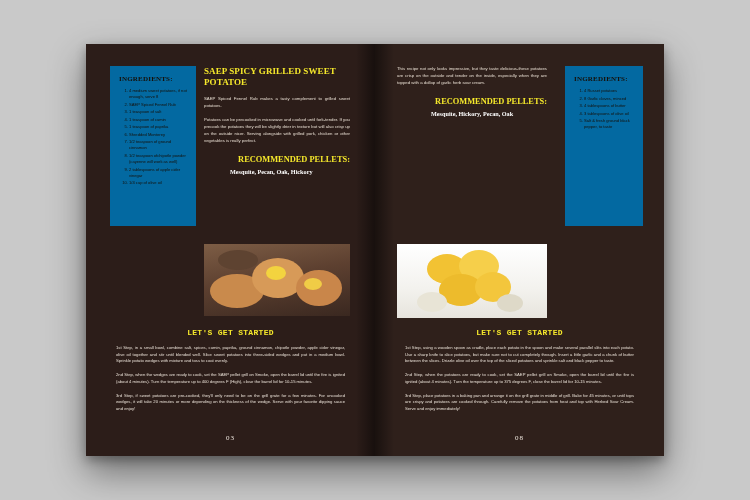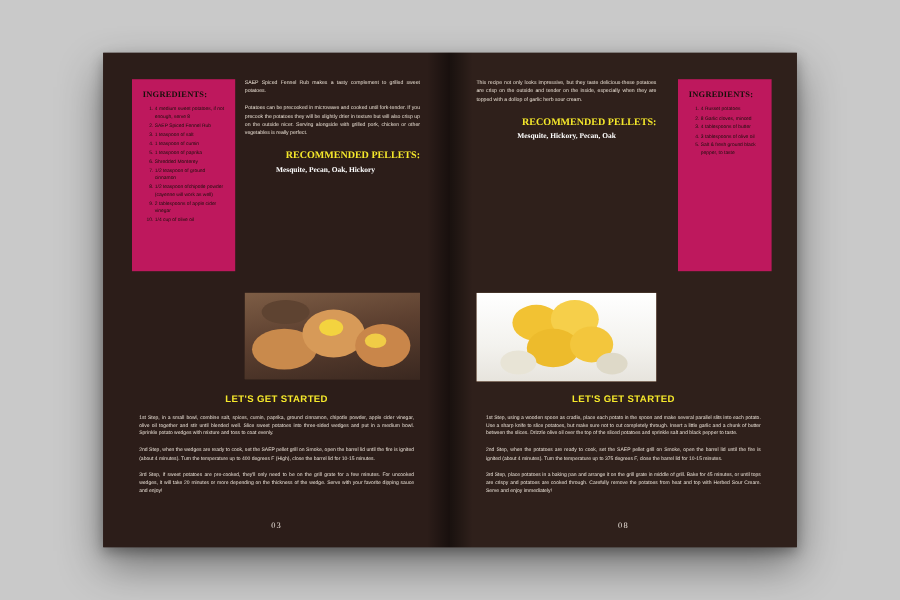--- a/index.html
+++ b/index.html
@@ -21,21 +21,21 @@
   .page.right{left:289px;background:#2f201b;}
   
   .gutter{
     position:absolute;left:270px;top:0;width:38px;height:412px;
     background:linear-gradient(to right, rgba(0,0,0,0) 0%, rgba(0,0,0,.45) 48%, rgba(0,0,0,.45) 52%, rgba(0,0,0,0) 100%);
     pointer-events:none;
   }
 
   
   .ingbox{
-    position:absolute;background:#be185d;color:#161009;
+    position:absolute;background:#0369a1;color:#161009;
     padding:9px 8px 10px 9px;box-sizing:border-box;
   }
   .ingbox.left{left:24px;top:22px;width:86px;height:160px;}
   .ingbox.right{left:190px;top:22px;width:78px;height:160px;}
   .ingbox h3{
     margin:0 0 5px 0;font-size:7px;letter-spacing:.2px;font-weight:bold;
     font-family:"Liberation Serif", serif;
   }
   .ingbox ol{margin:0;padding-left:10px;}
   .ingbox li{font-size:4.1px;line-height:1.5;margin-bottom:1.4px;}
@@ -65,21 +65,21 @@
   .photo.left{left:118px;top:200px;width:146px;height:72px;}
   .photo.right{left:22px;top:200px;width:150px;height:74px;}
   .photo .sky{position:absolute;inset:0;}
   .ph1 .sky{background:linear-gradient(170deg,#7d5d45 0%,#5d4030 45%,#3a2820 100%);}
   .ph2 .sky{background:linear-gradient(180deg,#ffffff 0%,#f3f2ee 60%,#e7e4dd 100%);}
   .blob{position:absolute;border-radius:50%;}
 
   
   .lgs{position:absolute;width:100%;text-align:center;}
   .lgs h4{
-    font-family:Liberation Sans, sans-serif;color:#f5e82b;font-weight:bold;
+    font-family:Liberation Mono, monospace;color:#f5e82b;font-weight:bold;
     font-size:8px;margin:0 0 8px 0;letter-spacing:.3px;
   }
   .steps{padding:0 30px;box-sizing:border-box;}
   .step{font-size:4.2px;line-height:1.6;color:#e9e0d6;margin:0 0 7px 0;text-align:justify;}
   .pagenum{
     position:absolute;bottom:14px;width:100%;text-align:center;
     color:#efe7df;font-size:7px;font-family:"Liberation Serif", serif;letter-spacing:1px;
   }
 </style>
 </head>
@@ -101,20 +101,21 @@
           <li>1 teaspoon of paprika</li>
           <li>Shredded Monterey</li>
           <li>1/2 teaspoon of  ground cinnamon</li>
           <li>1/2 teaspoon ofchipotle powder (cayenne will work as well)</li>
           <li>2 tablespoons of apple cider vinegar</li>
           <li>1/4 cup of olive oil</li>
         </ol>
       </div>
 
       <div class="article left">
+        <h2 class="art-title">SAEP SPICY GRILLED SWEET POTATOE</h2>
         <p class="art-p">SAEP Spiced Fennel Rub makes a tasty complement to grilled sweet potatoes.</p>
         <p class="art-p">Potatoes can be precooked in microwave and cooked until fork-tender. If you  precook the potatoes they will be slightly drier in texture but will also crisp up on the outside nicer. Serving alongside with grilled pork, chicken or other vegetables is really perfect.</p>
         <h3 class="rec-title">RECOMMENDED PELLETS:</h3>
         <p class="rec-list">Mesquite, Pecan, Oak, Hickory</p>
       </div>
 
       <div class="photo left ph1">
         <div class="sky"></div>
         <div class="blob" style="left:6px;top:30px;width:54px;height:34px;background:#c98a4c;"></div>
         <div class="blob" style="left:48px;top:14px;width:52px;height:40px;background:#d79a58;"></div>

